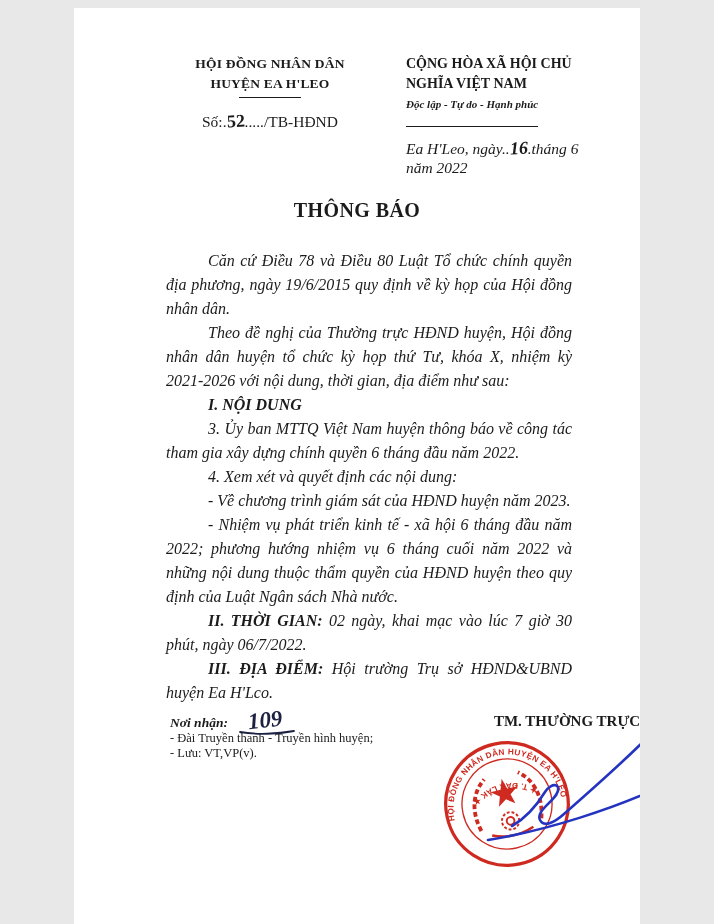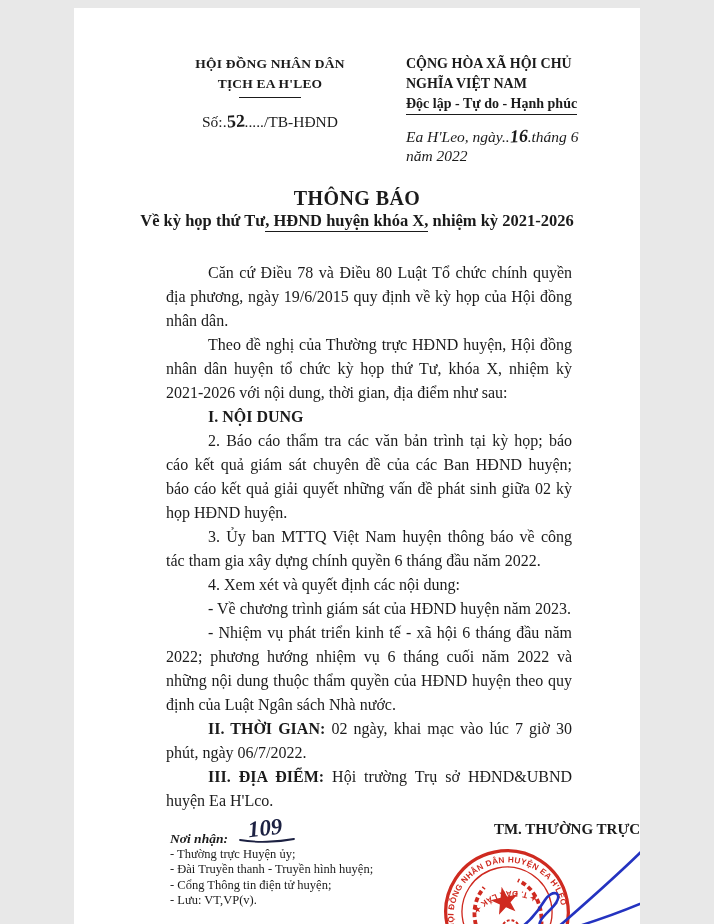--- a/index.html
+++ b/index.html
@@ -12,96 +12,90 @@
     color: #1b1b1b;
     font-family: "Liberation Serif", "DejaVu Serif", serif;
     overflow: hidden;
   }
   
   .header { display:flex; padding-top:46px; }
   .hdr-left  { width:272px; margin-left:60px; text-align:center; }
   .hdr-right { flex:1; margin-right:38px; }
   .hdr-bold  { font-weight:bold; font-size:13.5px; line-height:20px; letter-spacing:.2px; }
   .hdr-bold-lg { font-weight:bold; font-size:14px; line-height:20px; }
-  .motto { display:inline-block; font-weight:bold; font-size:14px; line-height:20px;
-           border-bottom:1.6px solid #1b1b1b; padding-bottom:0; }
+  .motto { display:inline-block; font-weight:bold; font-size:11px; line-height:20px;
+           border-bottom:1.6px solid #1b1b1b; padding-bottom:12px;font-style:italic; }
   .hdr-rule { width:62px; height:0; border-bottom:1.6px solid #1b1b1b; margin:3px auto 0 auto; }
   .so-line   { margin-top:13px; font-size:15.5px; }
   .date-line { margin-top:11px; font-size:15.5px; font-style:italic; }
   .hand { display:inline-block; font-size:18px; font-weight:600; transform:rotate(-3deg); }
   
   .title-block { text-align:center; margin-top:22px; }
   .doc-title    { font-weight:bold; font-size:20px; line-height:22px; letter-spacing:.4px; }
   .doc-subtitle { font-weight:bold; font-size:16.5px; line-height:24px; }
   .sub-underline { border-bottom:1.8px solid #1b1b1b; padding-bottom:1px; }
   
-  .body-text { margin-top:28px; padding:0 68px 0 92px; font-size:16px; line-height:24px; text-align:justify; }
+  .body-text { margin-top:28px; padding:0 68px 0 92px; font-size:16px; line-height:24px; text-align:justify;font-style:italic; }
   .body-text p { margin:0; text-indent:42px; }
   .sec-head { font-weight:bold; }
   .sec-label { font-weight:bold; }
   
   .footer { position:relative; height:170px; margin-top:6px; font-size:12.5px; }
-  .recipients { position:absolute; left:96px; top:12px; line-height:15.5px; }
+  .recipients { position:absolute; left:96px; top:4px; line-height:15.5px; }
   .recipients-label { font-weight:bold; font-style:italic; font-size:13.5px; }
   .hand-note { position:absolute; left:164px; top:-10px; }
   .sign-block { position:absolute; left:336px; top:0; width:336px; text-align:right;
                 font-weight:bold; font-size:15px; line-height:20px; }
   .seal-wrap { position:absolute; left:366px; top:26px; width:134px; height:134px; transform:rotate(-12deg); }
   .signature-wrap { position:absolute; left:392px; top:10px; width:230px; height:130px; }
 </style>
 </head>
 <body>
 
 <div class="page">
 
   <div class="header">
     <div class="hdr-left">
       <div class="hdr-bold">HỘI ĐỒNG NHÂN DÂN</div>
-      <div class="hdr-bold">TỊCH EA H'LEO</div>
+      <div class="hdr-bold">HUYỆN EA H'LEO</div>
       <div class="hdr-rule"></div>
       <div class="so-line">
         <span>Số:.</span><span class="hand">52</span><span>...../TB-HĐND</span>
       </div>
     </div>
     <div class="hdr-right">
       <div class="hdr-bold-lg">CỘNG HÒA XÃ HỘI CHỦ NGHĨA VIỆT NAM</div>
       <div><span class="motto">Độc lập - Tự do - Hạnh phúc</span></div>
       <div class="date-line">
         <span>Ea H'Leo, ngày..</span><span class="hand">16</span><span>.tháng 6 năm 2022</span>
       </div>
     </div>
   </div>
 
   <div class="title-block">
     <div class="doc-title">THÔNG BÁO</div>
-    <div class="doc-subtitle">
-      <span>Về kỳ họp thứ Tư</span><span class="sub-underline">, HĐND huyện khóa X,</span><span> nhiệm kỳ 2021-2026</span>
-    </div>
   </div>
 
   <div class="body-text">
     <p>Căn cứ Điều 78 và Điều 80 Luật Tổ chức chính quyền địa phương, ngày 19/6/2015 quy định về kỳ họp của Hội đồng nhân dân.</p>
     <p>Theo đề nghị của Thường trực HĐND huyện, Hội đồng nhân dân huyện tổ chức kỳ họp thứ Tư, khóa X, nhiệm kỳ 2021-2026 với nội dung, thời gian, địa điểm như sau:</p>
     <p class="sec-head">I. NỘI DUNG</p>
-    <p>2. Báo cáo thẩm tra các văn bản trình tại kỳ họp; báo cáo kết quả giám sát chuyên đề của các Ban HĐND huyện; báo cáo kết quả giải quyết những vấn đề phát sinh giữa 02 kỳ họp HĐND huyện.</p>
     <p>3. Ủy ban MTTQ Việt Nam huyện thông báo về công tác tham gia xây dựng chính quyền 6 tháng đầu năm 2022.</p>
     <p>4. Xem xét và quyết định các nội dung:</p>
     <p>- Về chương trình giám sát của HĐND huyện năm 2023.</p>
     <p>- Nhiệm vụ phát triển kinh tế - xã hội 6 tháng đầu năm 2022; phương hướng nhiệm vụ 6 tháng cuối năm 2022 và những nội dung thuộc thẩm quyền của HĐND huyện theo quy định của Luật Ngân sách Nhà nước.</p>
     <p><span class="sec-label">II. THỜI GIAN:</span><span> 02 ngày, khai mạc vào lúc 7 giờ 30 phút, ngày 06/7/2022.</span></p>
     <p><span class="sec-label">III. ĐỊA ĐIỂM:</span><span> Hội trường Trụ sở HĐND&amp;UBND huyện Ea H'Lco.</span></p>
   </div>
 
   <div class="footer">
 
     <div class="recipients">
       <div class="recipients-label">Nơi nhận:</div>
-      <div>- Thường trực Huyện ủy;</div>
       <div>- Đài Truyền thanh - Truyền hình huyện;</div>
-      <div>- Cổng Thông tin điện tử huyện;</div>
       <div>- Lưu: VT,VP(v).</div>
     </div>
 
     <svg class="hand-note" width="64" height="42" viewBox="0 0 64 42">
       <text x="10" y="26" font-family="Liberation Serif, serif" font-style="italic" font-weight="bold" font-size="23" fill="#1c2142" transform="rotate(-6 32 20)">109</text>
       <path d="M2,31 C18,34 40,33 56,30" stroke="#1c2142" stroke-width="1.8" fill="none" stroke-linecap="round"></path>
     </svg>
 
     <div class="sign-block">
       <div>TM. THƯỜNG TRỰC HĐND HUYỆN</div>

